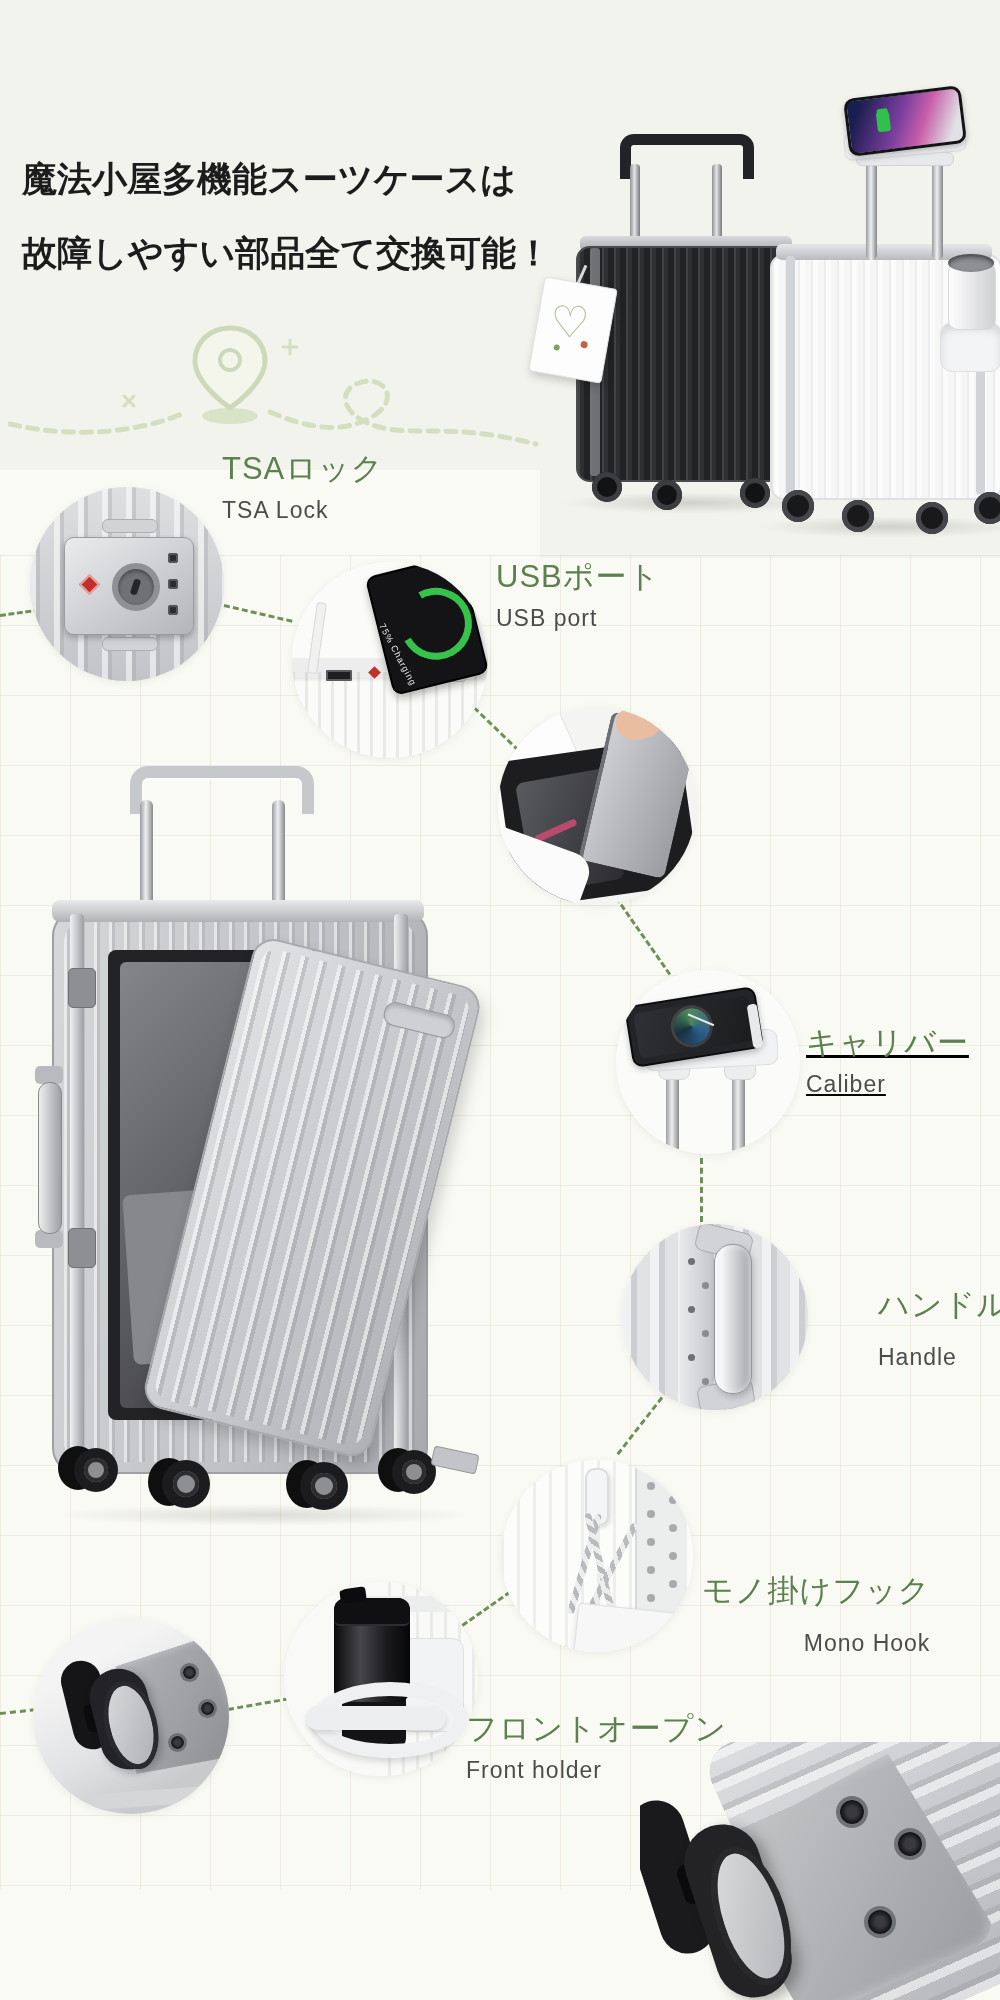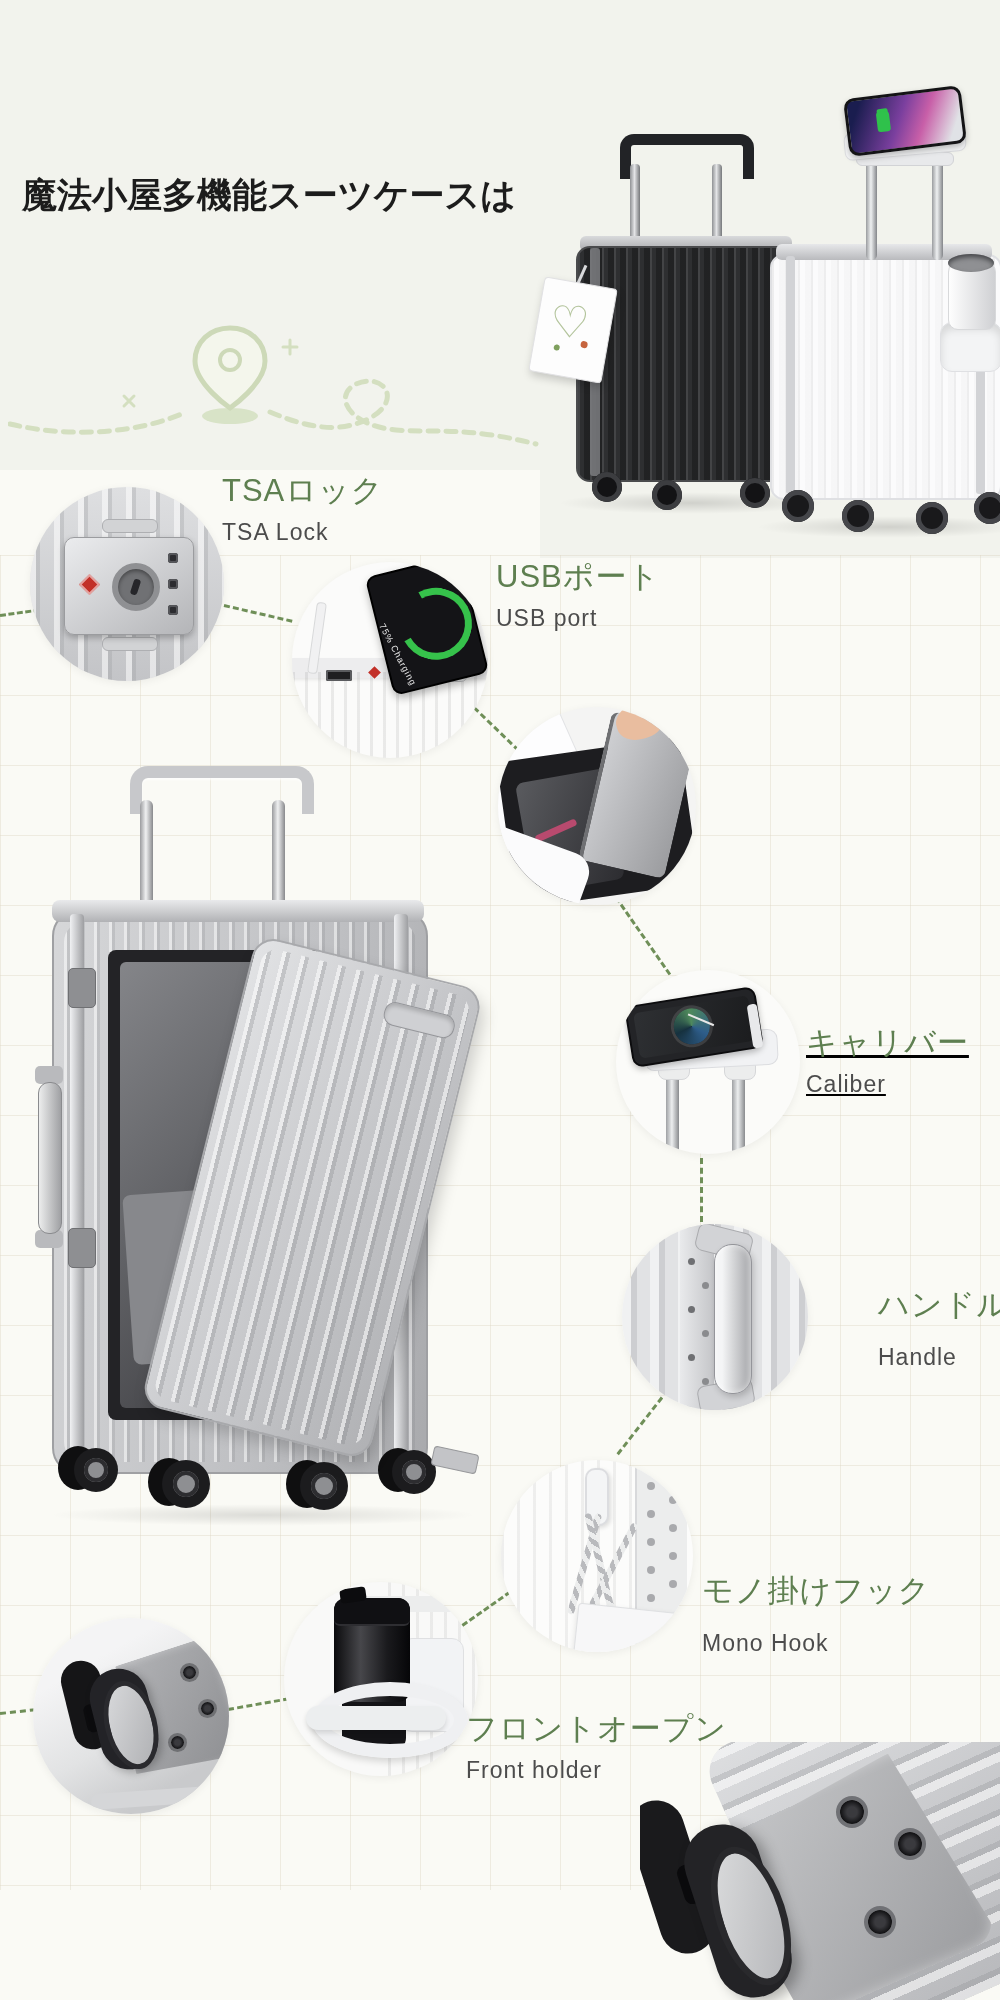--- a/index.html
+++ b/index.html
@@ -12,21 +12,21 @@
   .grid{position:absolute;left:0;top:555px;width:1000px;height:1335px;
     background-image:linear-gradient(to right, rgba(214,204,184,.45) 1px, transparent 1px),
                      linear-gradient(to bottom, rgba(214,204,184,.45) 1px, transparent 1px);
     background-size:70px 70px;opacity:.75;}
 
   
   .headline{position:absolute;left:14px;top:56px;white-space:nowrap;}
   .headline .quoted{font-size:45px;font-weight:800;color:#567349;letter-spacing:-1px;}
   .headline .suffix{font-size:27px;font-weight:700;color:#1f1f1f;margin-left:6px;}
   .subline{position:absolute;left:22px;font-size:35px;font-weight:700;color:#1c1c1c;letter-spacing:0px;white-space:nowrap;}
-  .sub1{top:172px;}
+  .sub1{top:156px;}
   .sub2{top:230px;}
 
   
   .doodle{position:absolute;left:8px;top:312px;width:560px;height:140px;}
 
   
   .dash{position:absolute;border-top:3px dashed #6f8f58;transform-origin:left center;}
   .dashv{position:absolute;border-left:3px dashed #6f8f58;}
   .d1{left:0px;top:614px;width:40px;transform:rotate(-8deg);}
   .d2{left:224px;top:604px;width:70px;transform:rotate(13deg);}
@@ -36,26 +36,26 @@
   .d6{left:662px;top:1396px;width:72px;transform:rotate(128deg);}
   .d7{left:448px;top:1634px;width:76px;transform:rotate(-35deg);}
   .d8{left:0px;top:1712px;width:36px;transform:rotate(-6deg);}
   .d9{left:228px;top:1708px;width:62px;transform:rotate(-10deg);}
 
   
   .flabel{position:absolute;white-space:nowrap;}
   .flabel .jp{font-size:31px;font-weight:500;color:#5e7f50;letter-spacing:1px;}
   .flabel .en{font-size:23px;font-weight:400;color:#4c4c4c;margin-top:7px;letter-spacing:1px;}
   .flabel.gaplg .en{margin-top:18px;}
-  .l1{left:222px;top:470px;}
+  .l1{left:222px;top:448px;}
   .l2{left:496px;top:556px;}
   .l3{left:700px;top:700px;}
   .l4{left:806px;top:1022px;text-decoration:underline;}
   .l5{left:878px;top:1284px;}
-  .l6{left:702px;top:1570px;}
+  .l6{left:702px;top:1570px;text-align:right;}
   .l7{left:466px;top:1708px;}
 
   
   .fcircle{position:absolute;border-radius:50%;overflow:hidden;background:#f6f6f4;box-shadow:0 2px 8px rgba(0,0,0,.06);}
   .c1{left:30px;top:487px;width:194px;height:194px;}
   .c2{left:292px;top:562px;width:196px;height:196px;}
   .c3{left:498px;top:707px;width:198px;height:198px;}
   .c4{left:616px;top:970px;width:184px;height:184px;}
   .c5{left:622px;top:1224px;width:186px;height:186px;}
   .c6{left:501px;top:1460px;width:192px;height:192px;}
@@ -252,20 +252,21 @@
 </head>
 <body>
 
 <div id="stage">
 
   <div class="band-top"></div>
   <div class="band-hero"></div>
   <div class="grid"></div>
 
   <div class="subline sub1">魔法小屋多機能スーツケースは</div>
+  <div class="subline sub2">故障しやすい部品全て交換可能！</div>
 
   <svg class="doodle" viewBox="0 0 560 140" fill="none">
     <path d="M2,112 C 60,126 130,122 178,100" stroke="#d4dfc0" stroke-width="5" stroke-dasharray="10 8" stroke-linecap="round"></path>
     <path d="M262,100 C 300,116 332,122 362,106 C 396,87 374,60 348,72 C 324,84 342,114 388,118 C 424,121 456,114 528,132" stroke="#d4dfc0" stroke-width="5" stroke-dasharray="10 8" stroke-linecap="round"></path>
     <ellipse cx="222" cy="104" rx="28" ry="8" fill="#d4dfc0" opacity="0.85"></ellipse>
     <path d="M222,16 c-20,0 -35,14 -35,33 c0,23 35,47 35,47 c0,0 35,-24 35,-47 c0,-19 -15,-33 -35,-33 z" stroke="#cdd9b8" stroke-width="5" fill="#f4f6ec"></path>
     <circle cx="222" cy="48" r="10" stroke="#cdd9b8" stroke-width="4" fill="none"></circle>
     <path d="M116,84 l10,10 M126,84 l-10,10" stroke="#d4dfc0" stroke-width="3" stroke-linecap="round"></path>
     <path d="M282,28 l0,14 M275,35 l14,0" stroke="#d4dfc0" stroke-width="3" stroke-linecap="round"></path>
   </svg>

